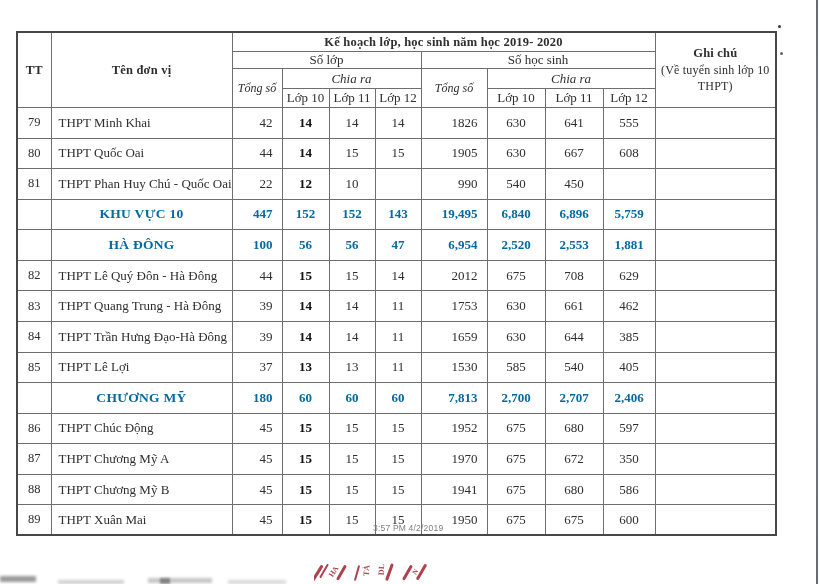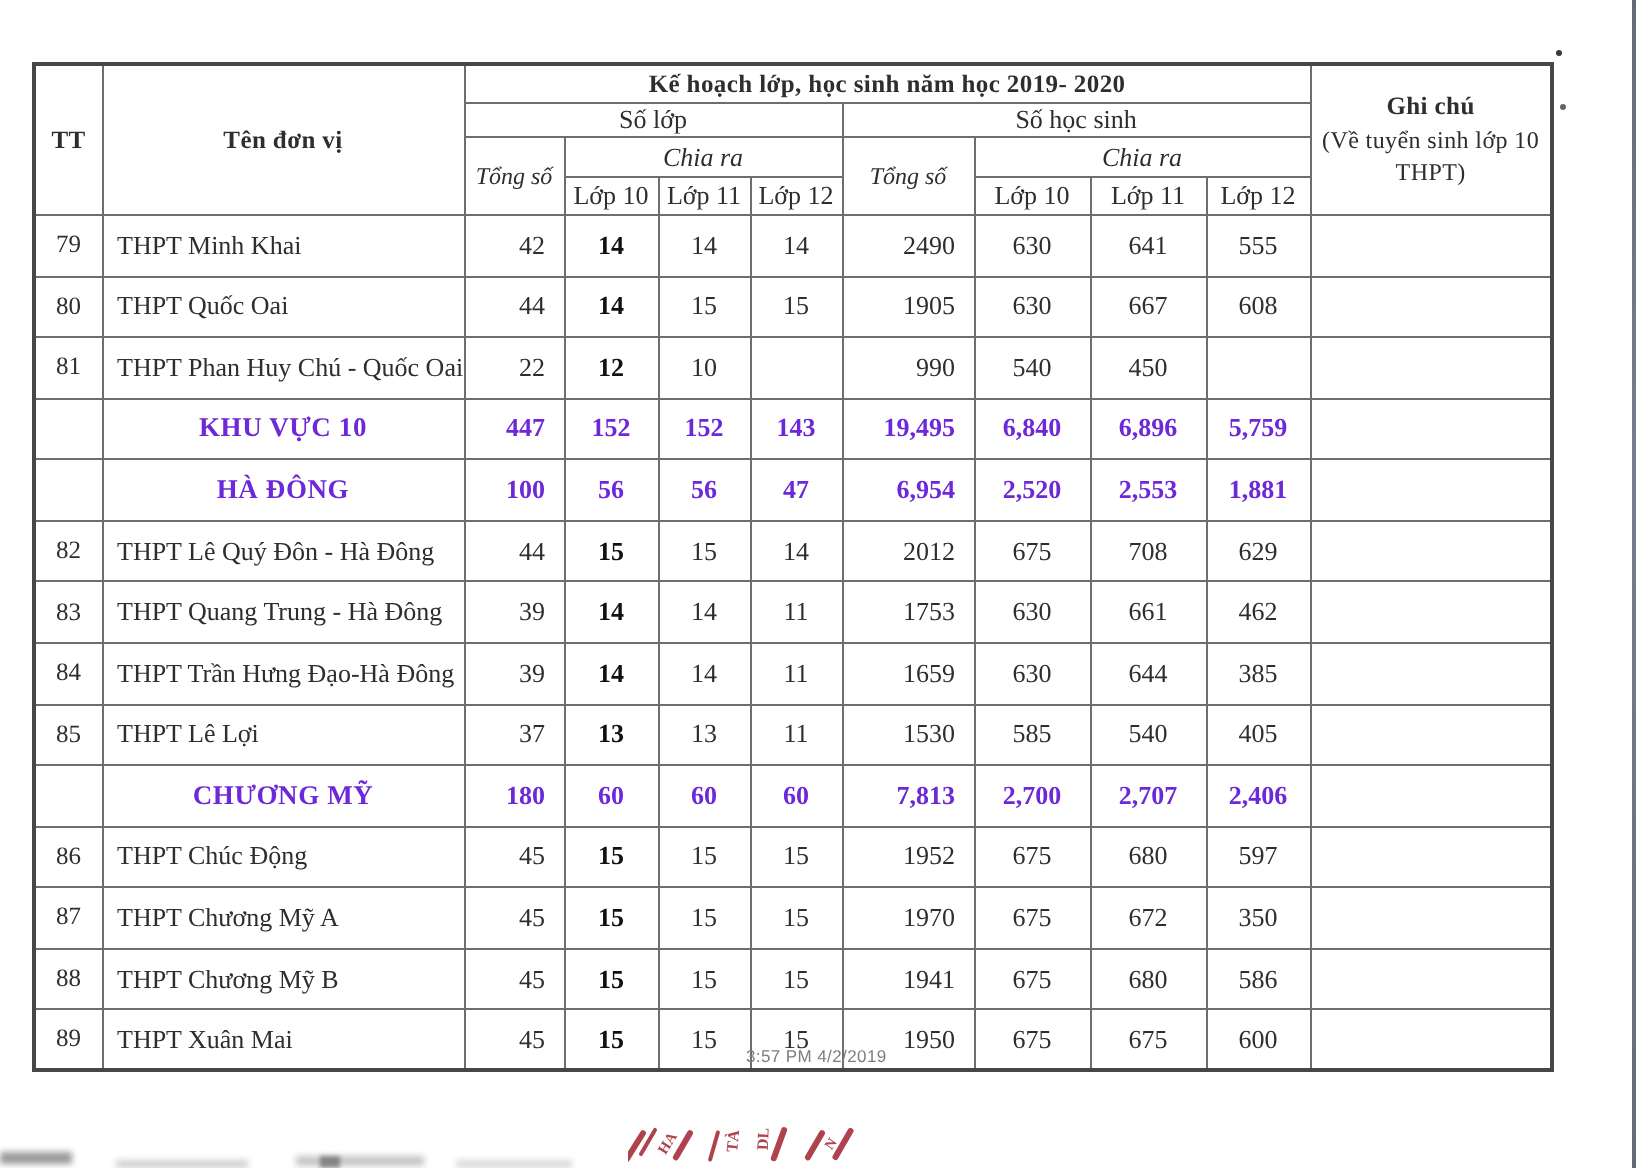--- a/index.html
+++ b/index.html
@@ -31,21 +31,21 @@
   .h-grade{font-size:11.5px;height:19px;}
   .h-tt,.h-unit{font-weight:bold;font-size:12.5px;}
   .h-note{font-size:12px;white-space:normal;line-height:1.35;padding:0 0;border-radius:22px;}
   .h-note .t1{font-weight:bold;font-size:12.5px;}
   tbody tr{height:30.57px;}
   .c-tt{text-align:center;font-size:12.5px;}
   .c-name{text-align:left;padding-left:7px;font-size:13px;margin-top:24px;}
   .c-total{text-align:right;padding-right:9px;margin-top:36px;}
   .c-sub{text-align:center;}
   .c-bold10{font-weight:bold;color:#111;}
-  tr.section td{font-weight:bold;color:#6d28d9;}
+  tr.section td{font-weight:bold;color:#0369a1;}
   tr.section .c-name{text-align:center;padding-left:0;font-size:13.5px;letter-spacing:.3px;}
   
   .timestamp{
     position:absolute;left:373px;top:523px;
     font-family:Liberation Sans, sans-serif;
     font-size:8.5px;color:#7d7d7d;letter-spacing:.2px;
   }
   .stamp{position:absolute;left:314px;top:561px;width:120px;height:23px;overflow:hidden;}
   .stamp-stroke{position:absolute;border-radius:2px;}
   .stamp-text{
@@ -126,21 +126,21 @@
       </tr>
     </thead>
     <tbody>
         <tr>
           <td class="c-tt">79</td>
           <td class="c-name">THPT Minh Khai</td>
           <td class="c-total">42</td>
           <td class="c-sub c-bold10">14</td>
           <td class="c-sub">14</td>
           <td class="c-sub">14</td>
-          <td class="c-total">2490</td>
+          <td class="c-total">1826</td>
           <td class="c-sub">630</td>
           <td class="c-sub">641</td>
           <td class="c-sub">555</td>
           <td class="c-note"></td>
         </tr>
         <tr>
           <td class="c-tt">80</td>
           <td class="c-name">THPT Quốc Oai</td>
           <td class="c-total">44</td>
           <td class="c-sub c-bold10">14</td>

